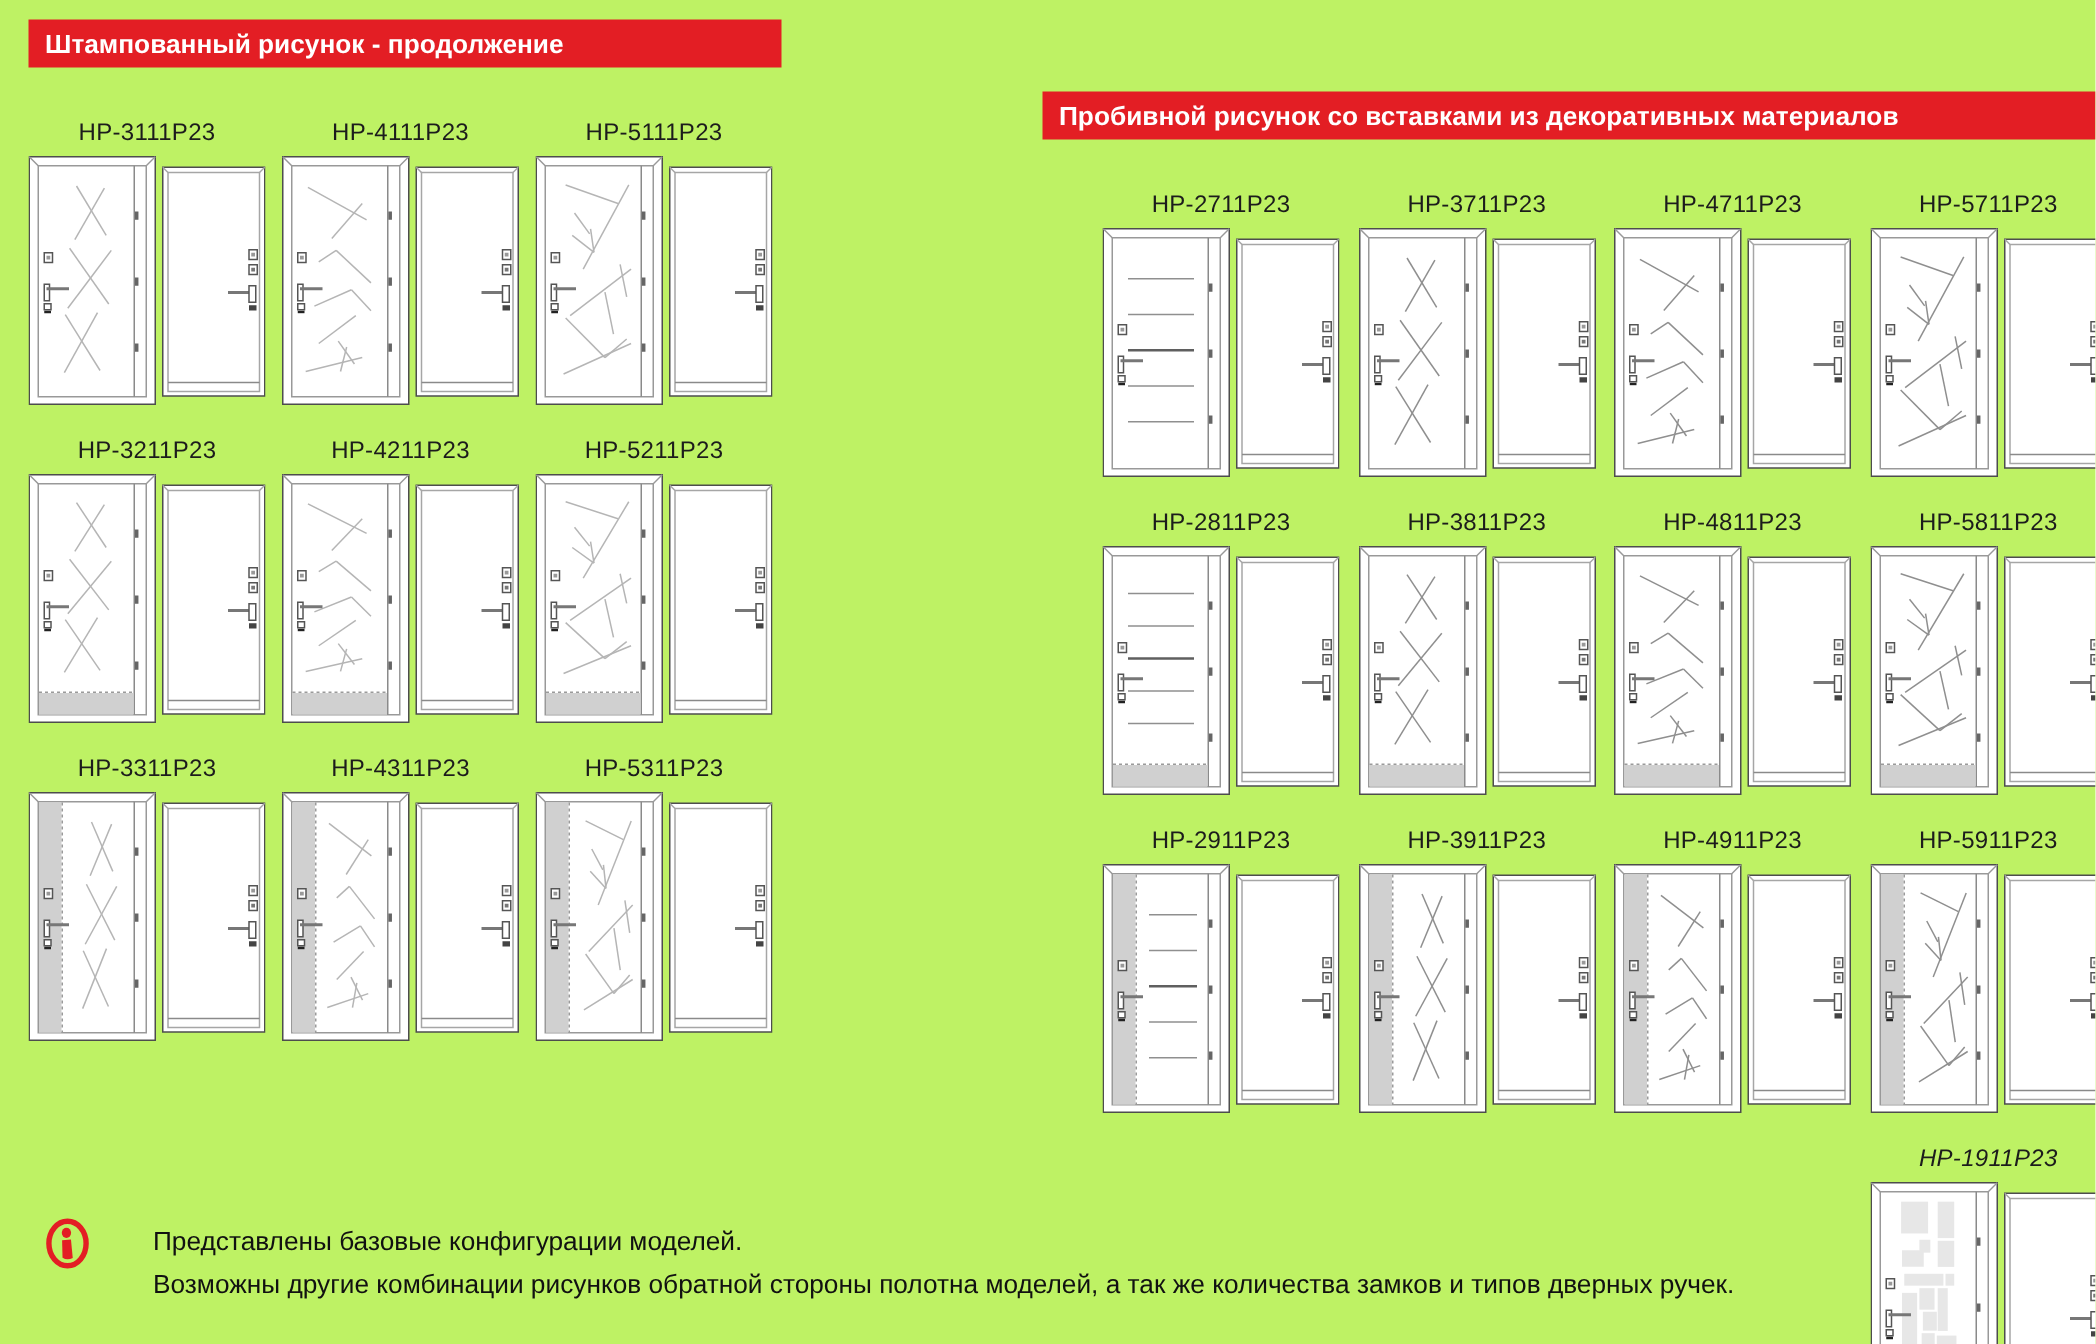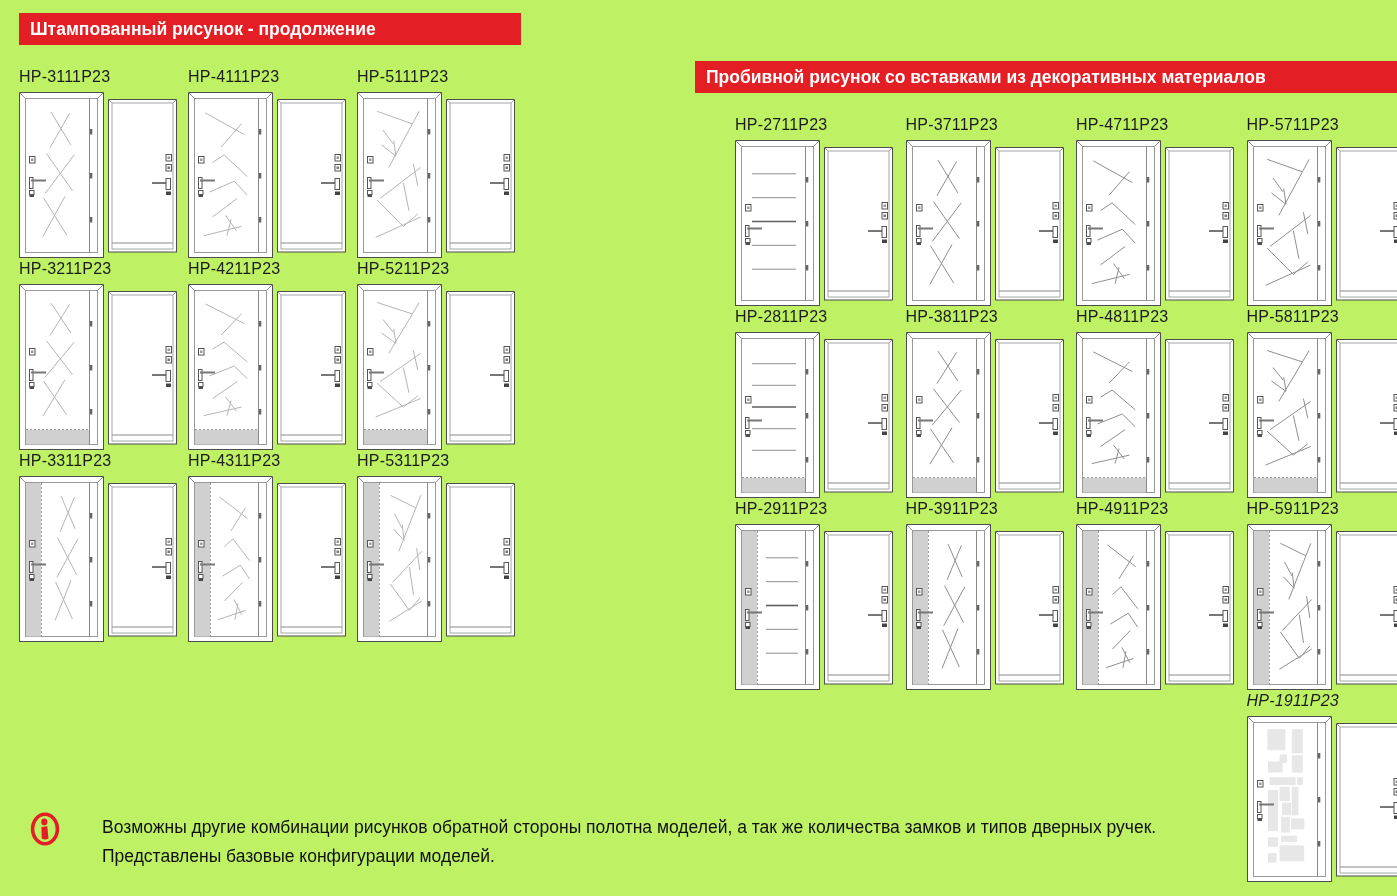--- a/index.html
+++ b/index.html
@@ -5,21 +5,21 @@
   html,body{margin:0;padding:0;background:#fff;}
   .page{position:relative;width:1397px;height:896px;background:#bef264;overflow:hidden;
         font-family:"Liberation Sans", sans-serif;}
   .section{position:absolute;top:13px;}
   .section-left{left:19px;width:502px;}
   .section-right{left:695px;width:682px;}
   .hdr{height:32px;background:#e31e24;color:#fff;font-weight:bold;font-size:17.5px;
        line-height:32px;padding-left:11px;box-sizing:border-box;white-space:nowrap;}
   .section-left .hdr{width:502px;}
   .section-right .hdr{width:743px;margin-top:48px;}
-  .grid{display:grid;margin-top:21px;}
+  .grid{display:grid;margin-top:33px;row-gap:20px;text-align:center;}
   .grid-3{grid-template-columns:repeat(3,169px);}
   .grid-4{grid-template-columns:repeat(4,170.5px);padding-left:40px;}
   .model{width:158px;}
   .model-label{height:26px;box-sizing:border-box;padding-top:2px;font-size:16px;
                color:#1c1c1c;letter-spacing:0.2px;white-space:nowrap;}
   .model-1911{grid-column:4;font-style:italic;}
   .door-pair{display:block;}
   .footnote{position:absolute;left:30px;top:812px;display:flex;align-items:flex-start;}
   .fn-icon{flex:0 0 auto;}
   .fn-text{margin-left:42px;margin-top:1px;font-size:17.5px;line-height:28.5px;color:#111;
@@ -1034,18 +1034,18 @@
       </div>
   </div>
 
   <div class="footnote">
     <svg class="fn-icon" width="30" height="34" viewBox="0 0 30 34">
       <ellipse cx="15" cy="17" rx="12.4" ry="14.8" fill="none" stroke="#e31e24" stroke-width="3.6"></ellipse>
       <ellipse cx="14.3" cy="9.9" rx="3.1" ry="3.4" fill="#e31e24"></ellipse>
       <path d="M11.4,14.9 L17.3,14.3 L18.5,26.6 Q14.8,28.5 11.7,26.5 Z" fill="#e31e24"></path>
     </svg>
     <div class="fn-text">
+      <div>Представлены базовые конфигурации моделей.</div>
       <div>Возможны другие комбинации рисунков обратной стороны полотна моделей, а так же количества замков и типов дверных ручек.</div>
-      <div>Представлены базовые конфигурации моделей.</div>
     </div>
   </div>
 
 </div>
 
 </body></html>

